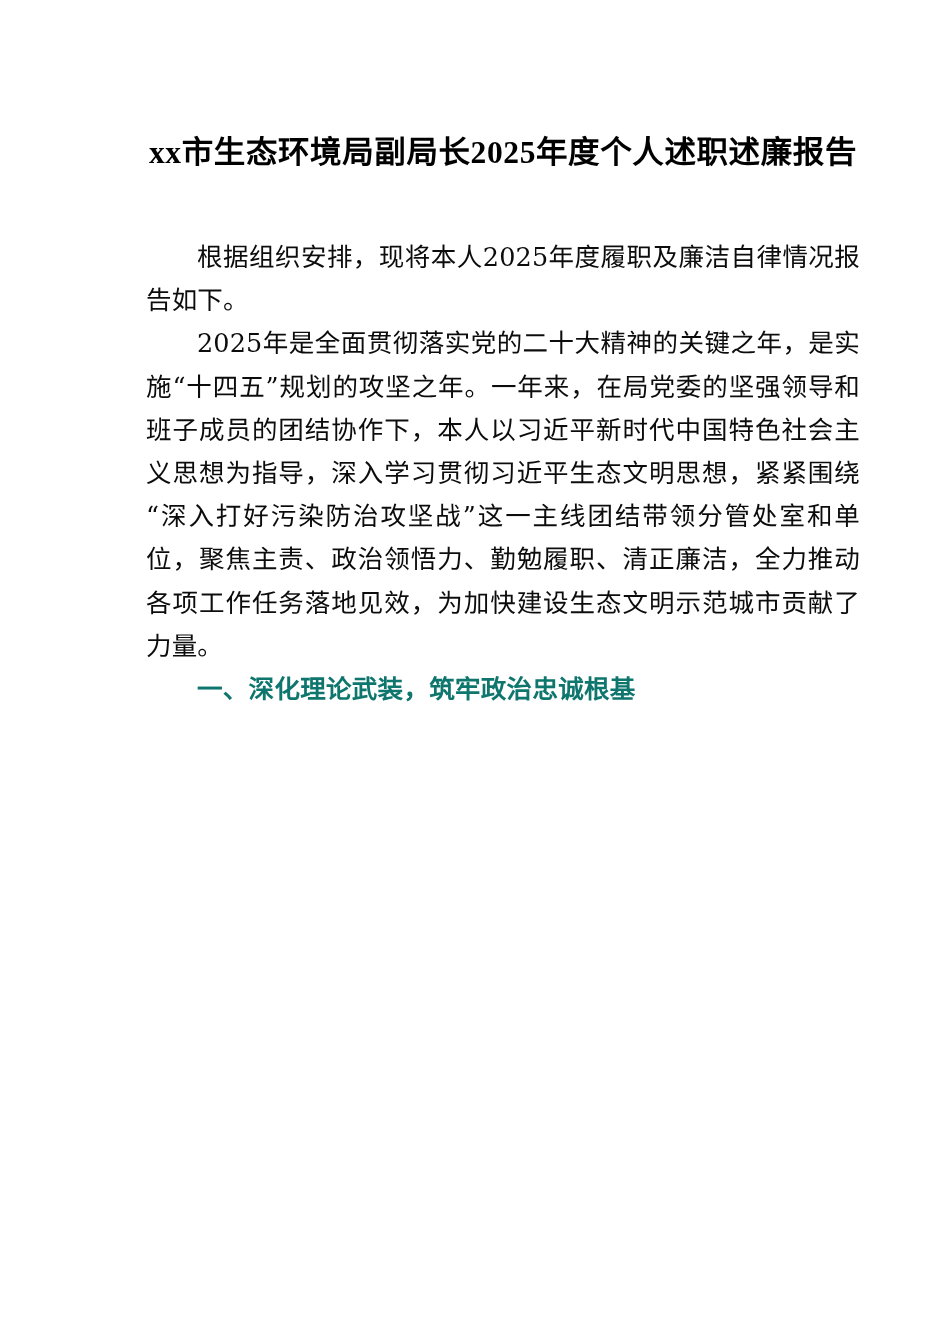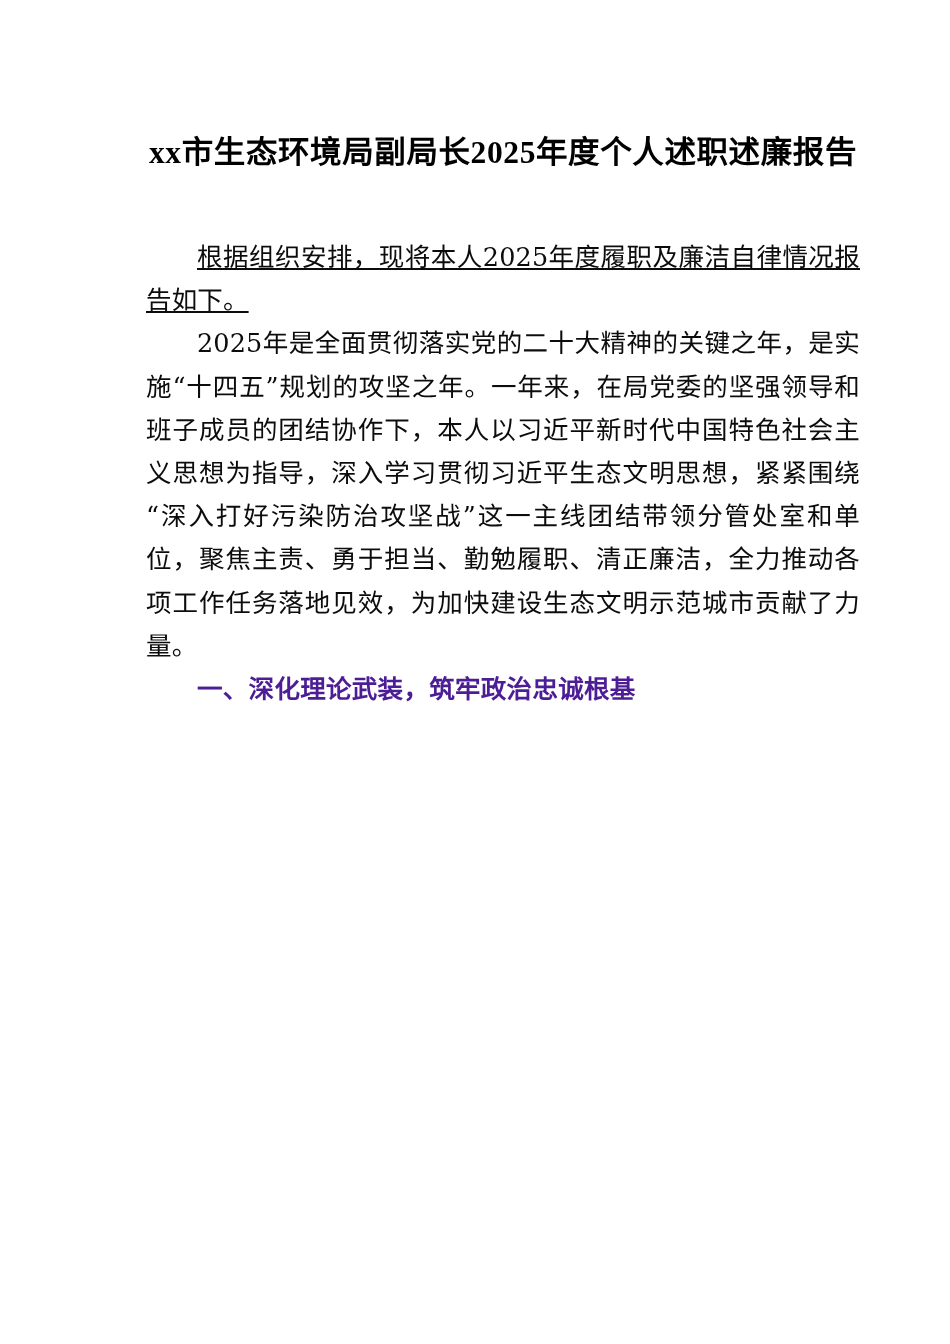--- a/index.html
+++ b/index.html
@@ -54,57 +54,56 @@
     line-height: 43.2px;
     text-align: justify;
     text-justify: inter-ideograph;
     text-indent: 2em;
     letter-spacing: 0.15px;
     color: #0c0c0c;
   }
 
   .para:first-of-type {
     margin-top: 0;
-    text-decoration: underline;
   }
 
   .spacer-after-title {
     height: 60px;
   }
 
   
   .section-heading {
     margin: 0;
     font-family: "Liberation Sans", "DejaVu Sans", sans-serif;
     font-weight: bold;
     font-size: 25.5px;
     line-height: 43.2px;
     text-indent: 2em;
     text-align: left;
     letter-spacing: 0.3px;
-    color: #4c1d95;
+    color: #0f766e;
   }
 
   
   .para, .section-heading {
     word-break: break-all;
   }
 </style>
 </head>
 <body>
 
 <div class="page">
   <div class="content">
 
     <h1 class="doc-title">xx市生态环境局副局长2025年度个人述职述廉报告</h1>
 
     <div class="spacer-after-title"></div>
 
     <p class="para">根据组织安排，现将本人2025年度履职及廉洁自律情况报告如下。</p>
 
-    <p class="para">2025年是全面贯彻落实党的二十大精神的关键之年，是实施“十四五”规划的攻坚之年。一年来，在局党委的坚强领导和班子成员的团结协作下，本人以习近平新时代中国特色社会主义思想为指导，深入学习贯彻习近平生态文明思想，紧紧围绕“深入打好污染防治攻坚战”这一主线团结带领分管处室和单位，聚焦主责、勇于担当、勤勉履职、清正廉洁，全力推动各项工作任务落地见效，为加快建设生态文明示范城市贡献了力量。</p>
+    <p class="para">2025年是全面贯彻落实党的二十大精神的关键之年，是实施“十四五”规划的攻坚之年。一年来，在局党委的坚强领导和班子成员的团结协作下，本人以习近平新时代中国特色社会主义思想为指导，深入学习贯彻习近平生态文明思想，紧紧围绕“深入打好污染防治攻坚战”这一主线团结带领分管处室和单位，聚焦主责、政治领悟力、勤勉履职、清正廉洁，全力推动各项工作任务落地见效，为加快建设生态文明示范城市贡献了力量。</p>
 
     <p class="section-heading">一、深化理论武装，筑牢政治忠诚根基</p>
 
 
 
   </div>
 </div>
 
 </body></html>

